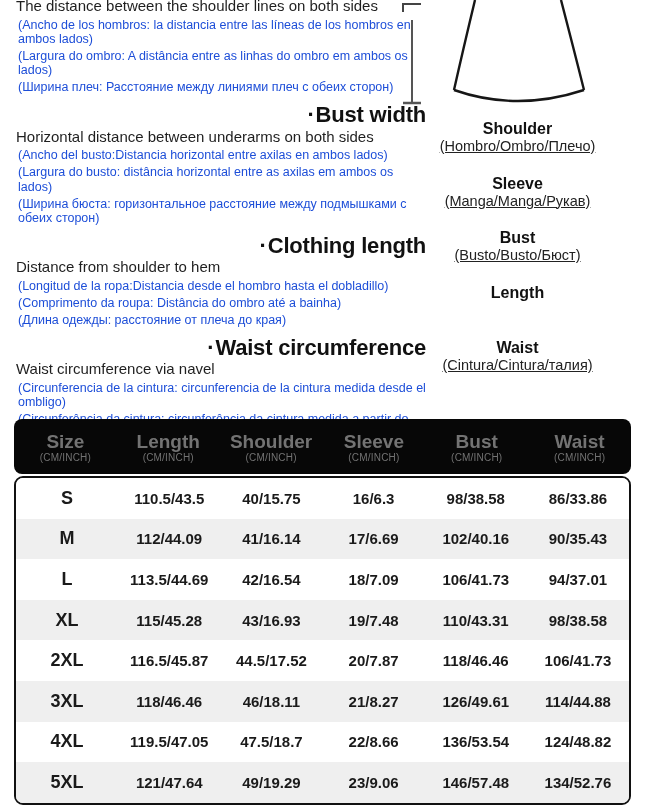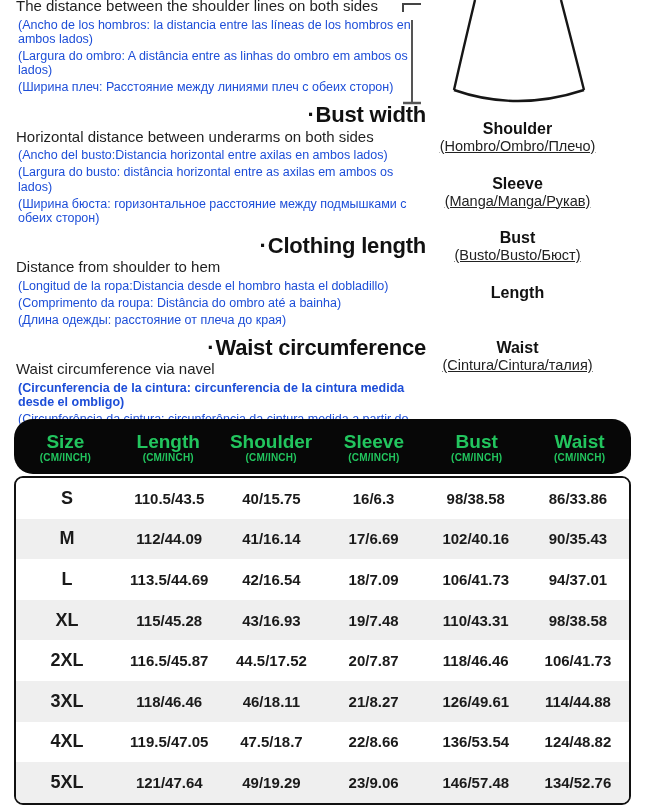--- a/index.html
+++ b/index.html
@@ -33,26 +33,26 @@
   .right-col { position:absolute; left:420px; top:0; width:195px; height:400px; }
   .mlabel { position:absolute; left:0; width:195px; text-align:center; }
   .mlabel .men  { font-size:16px; font-weight:bold; line-height:1.1; color:#111; }
   .mlabel .mi18n{ font-size:14.5px; line-height:1.15; color:#222;text-decoration:underline; }
   .pos-0 { top:120px; } .pos-1 { top:175px; } .pos-2 { top:229px; }
   .pos-3 { top:284px; } .pos-4 { top:339px; }
 
   
   .table-wrap { position:absolute; left:14px; top:419px; width:617px; }
   .t-header {
-    display:flex; background:#070707; border-radius:19px;
-    height:55px; align-items:center; color:#22c55e;
+    display:flex; background:#070707; border-radius:8px;
+    height:55px; align-items:center; color:#737373;
   }
   .th-cell { flex:1 1 0; text-align:center; padding-top:2px; }
   .col-label { font-size:19px; font-weight:bold; line-height:1.1; }
-  .col-unit  { font-size:10px; font-weight:bold; letter-spacing:0.2px; }
+  .col-unit  { font-size:10px; font-weight:normal; letter-spacing:0.2px; }
   .t-body {
     margin-top:2px; border:2px solid #111; border-radius:9px;
     overflow:hidden; background:#fff;
   }
   .t-row { display:flex; height:40.6px; align-items:center; background:#fff; }
   .t-row.alt { background:#efefef; }
   .t-cell {
     flex:1 1 0; text-align:center; font-size:15px; font-weight:bold; color:#1a1a1a;
   }
   .t-cell.size-cell { font-size:18px; }
@@ -87,21 +87,21 @@
       <h2 class="stitle">Clothing length</h2>
       <p class="subtitle">Distance from shoulder to hem</p>
       <p class="note">(Longitud de la ropa:Distancia desde el hombro hasta el dobladillo)</p>
       <p class="note">(Comprimento da roupa: Distância do ombro até a bainha)</p>
       <p class="note">(Длина одежды: расстояние от плеча до края)</p>
     </div>
 
     <div class="sect">
       <h2 class="stitle">Waist circumference</h2>
       <p class="subtitle">Waist circumference via navel</p>
-      <p class="note" style="white-space:normal; max-width:415px;font-weight:bold;">(Circunferencia de la cintura: circunferencia de la cintura medida desde el ombligo)</p>
+      <p class="note" style="white-space:normal; max-width:415px;">(Circunferencia de la cintura: circunferencia de la cintura medida desde el ombligo)</p>
       <p class="note" style="white-space:normal; max-width:415px;">(Circunferência da cintura: circunferência da cintura medida a partir do umbigo)</p>
       <p class="note">(Окружность талии: окружность талии измеряется от пупка)</p>
     </div>
 
   </div>
 
   <svg class="dress-svg" viewBox="0 0 205 115">
 
     <path d="M 8 12 L 8 4 L 26 4" fill="none" stroke="#444" stroke-width="2"></path>
 

